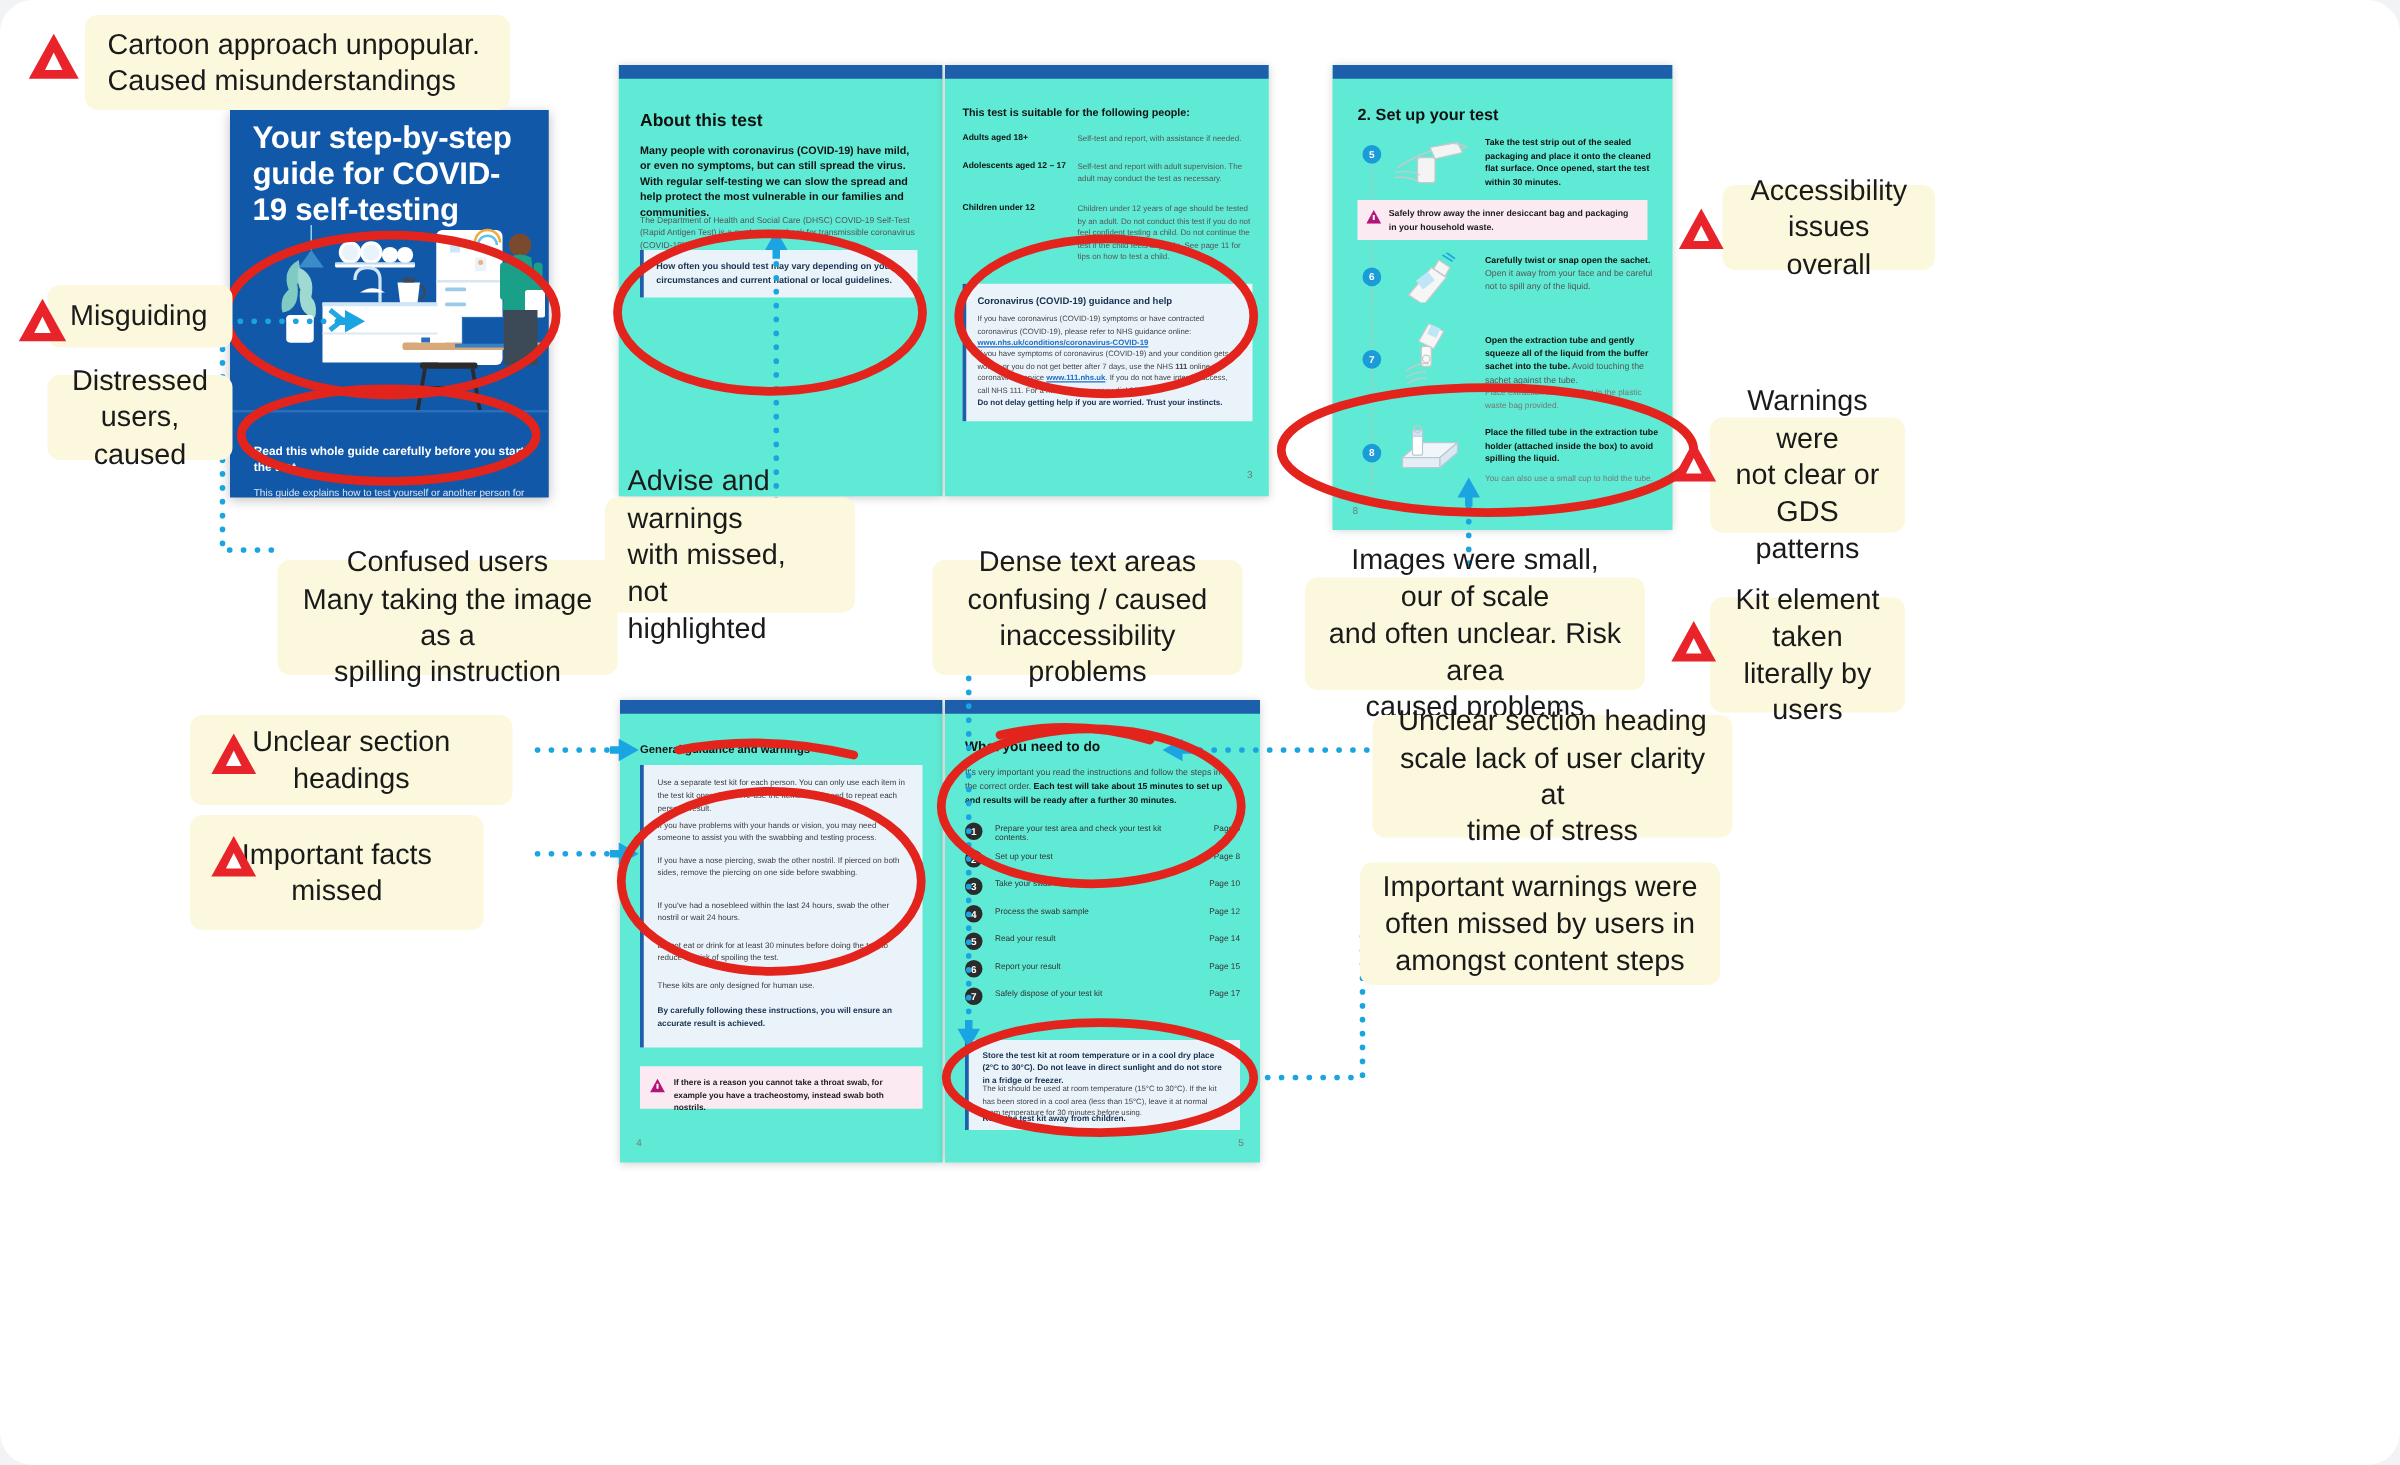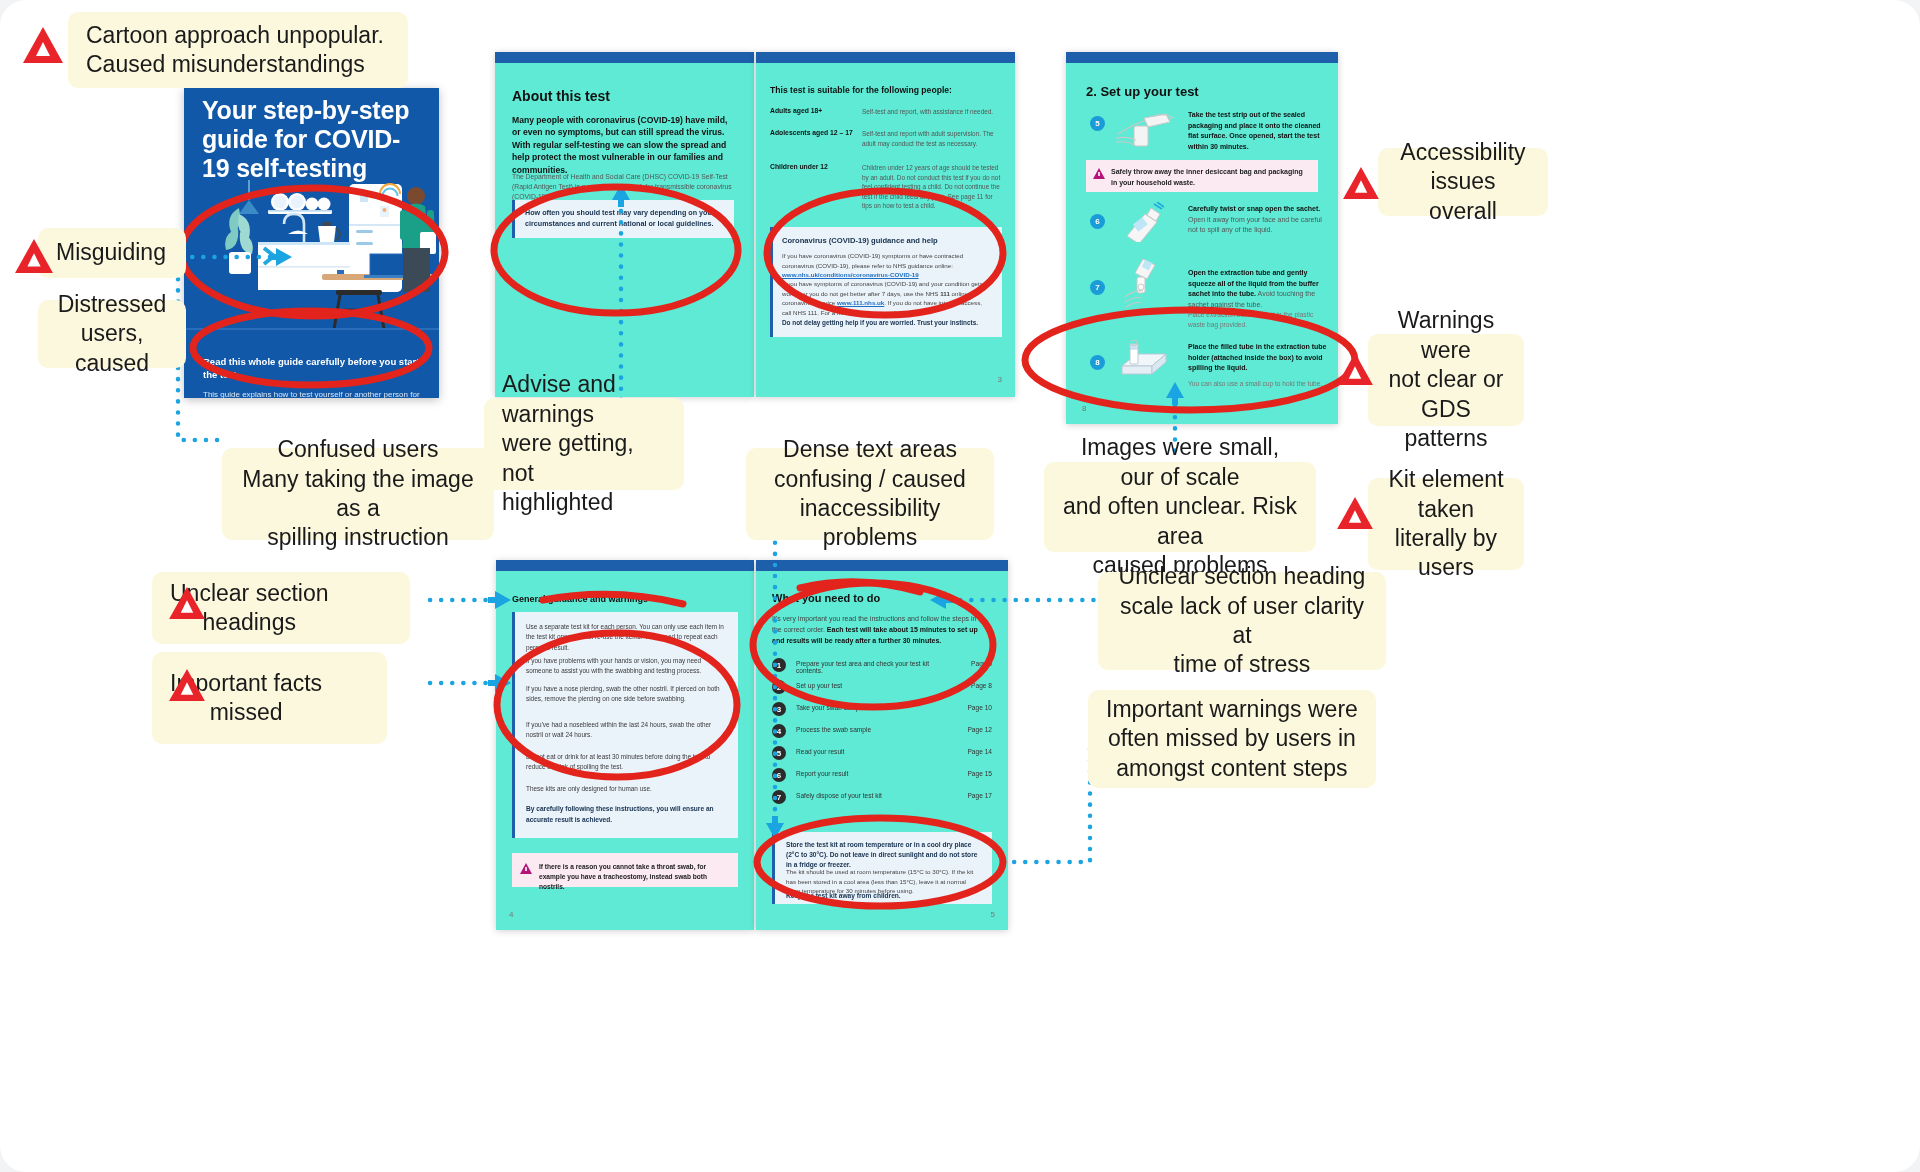--- a/index.html
+++ b/index.html
@@ -24,21 +24,21 @@
     background:#fbf8dd;
     border-radius:10px;
     padding:12px 18px;
     font-size:23px;
     line-height:1.28;
     color:#1a1a1a;
     display:flex;
     align-items:center;
     z-index:40;
   }
-  .callout.center { text-align:center; }
+  .callout.center { text-align:center; justify-content:center; }
   .callout .ctext { white-space:pre-line; }
 
   
   .tri {
     position:absolute;
     width:0; height:0;
     z-index:45;
   }
   .tri svg { display:block; }
 
@@ -447,21 +447,21 @@
   </div>
 
   <div class="callout center" style="left:222px; top:448px; width:272px; height:92px;">
     <span class="ctext">Confused users
 Many taking the image as a
 spilling instruction</span>
   </div>
 
   <div class="callout" style="left:484px; top:398px; width:200px; height:92px;">
     <span class="ctext">Advise and warnings
-were getting, not
+with missed, not
 highlighted</span>
   </div>
 
   <div class="callout center" style="left:746px; top:448px; width:248px; height:92px;">
     <span class="ctext">Dense text areas
 confusing / caused
 inaccessibility problems</span>
   </div>
 
   <div class="callout center" style="left:1378px; top:148px; width:170px; height:68px;">

